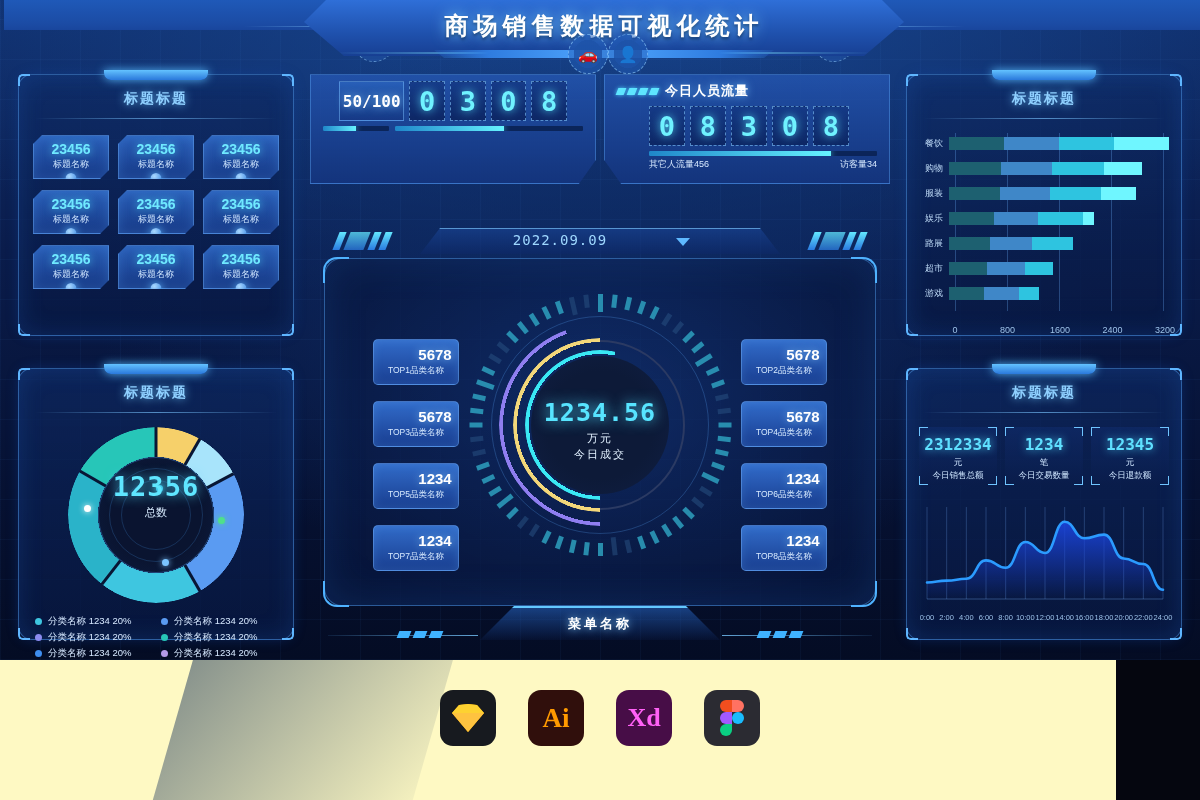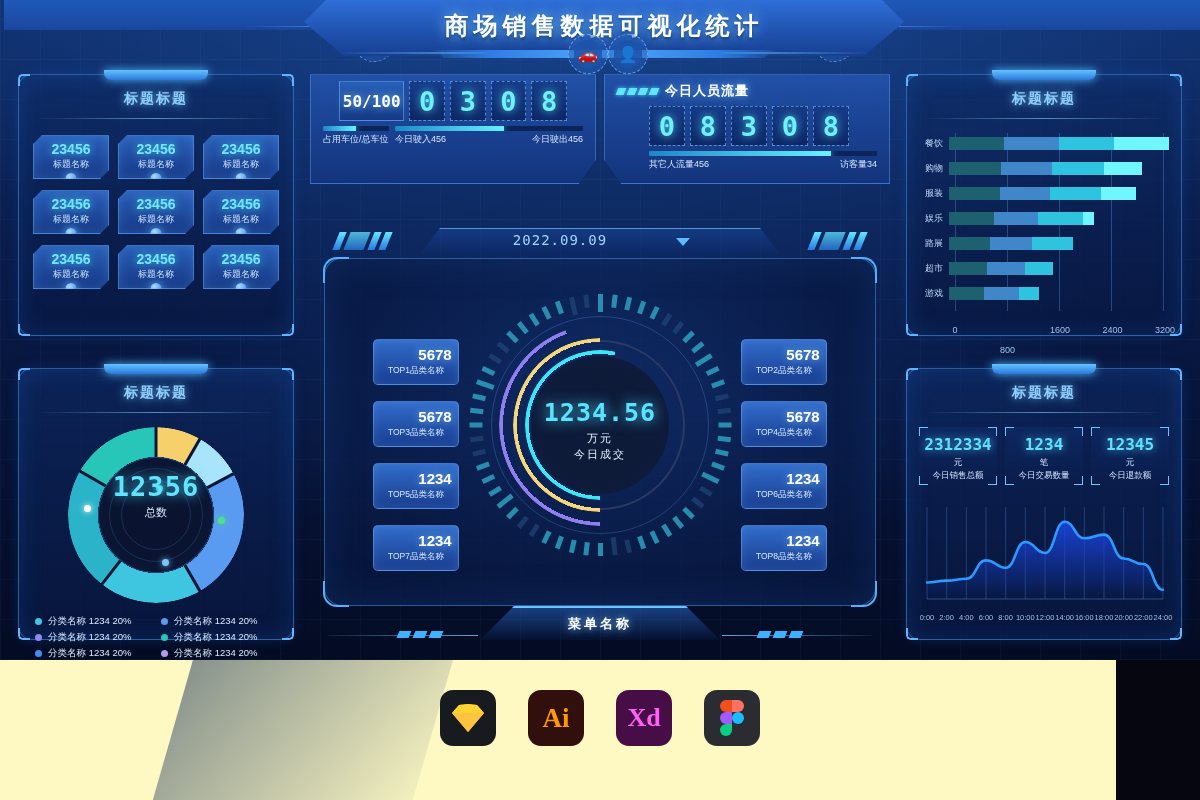--- a/index.html
+++ b/index.html
@@ -421,25 +421,20 @@
         <div class="digit">0</div>
         <div class="digit">8</div>
       </div>
       <div class="bars-row">
         <div class="bar-track" style="width:66px">
           <div class="bar-fill" id="veh-ratio-fill" style="width: 50%;"></div>
         </div>
         <div class="bar-track" style="flex:1">
           <div class="bar-fill" id="veh-flow-fill" style="width: 58%;"></div>
         </div>
-      </div>
-      <div class="flow-labels">
-        <span style="width:72px">占用车位/总车位</span>
-        <span style="flex:1">今日驶入456</span>
-        <span>今日驶出456</span>
       </div>
     </div>
     <div class="flow-badge" style="left:568px">
       <div class="ring2"></div>
       <div class="glyph2">🚗</div>
     </div>
 
     <div class="flowpanel" id="panel-people">
       <div class="flow-head">
         <span class="flow-dashes">
@@ -771,21 +766,21 @@
                   <div class="bc-seg" style="width:25%;background:#1d6070"></div>
                   <div class="bc-seg" style="width:25%;background:#3f87c8"></div>
                   <div class="bc-seg" style="width:14.0625%;background:#2ec4e0"></div>
                 </div>
               </div>
             </div>
           </div>
       </div>
       <div class="bc-axis" id="bc-axis">
           <span class="bc-tick" style="left: 36px;">0</span>
-          <span class="bc-tick" style="left: 88.5px; margin-top: 20px;">800</span>
+          <span class="bc-tick" style="left: 88.5px;">800</span>
           <span class="bc-tick" style="left: 141px;">1600</span>
           <span class="bc-tick" style="left: 193.5px;">2400</span>
           <span class="bc-tick" style="left: 246px;">3200</span>
         </div>
     </div>
 
     <div class="panel" id="panel-stats">
       <div class="notch"></div>
       <div class="corner tl"></div>
       <div class="corner tr"></div>

